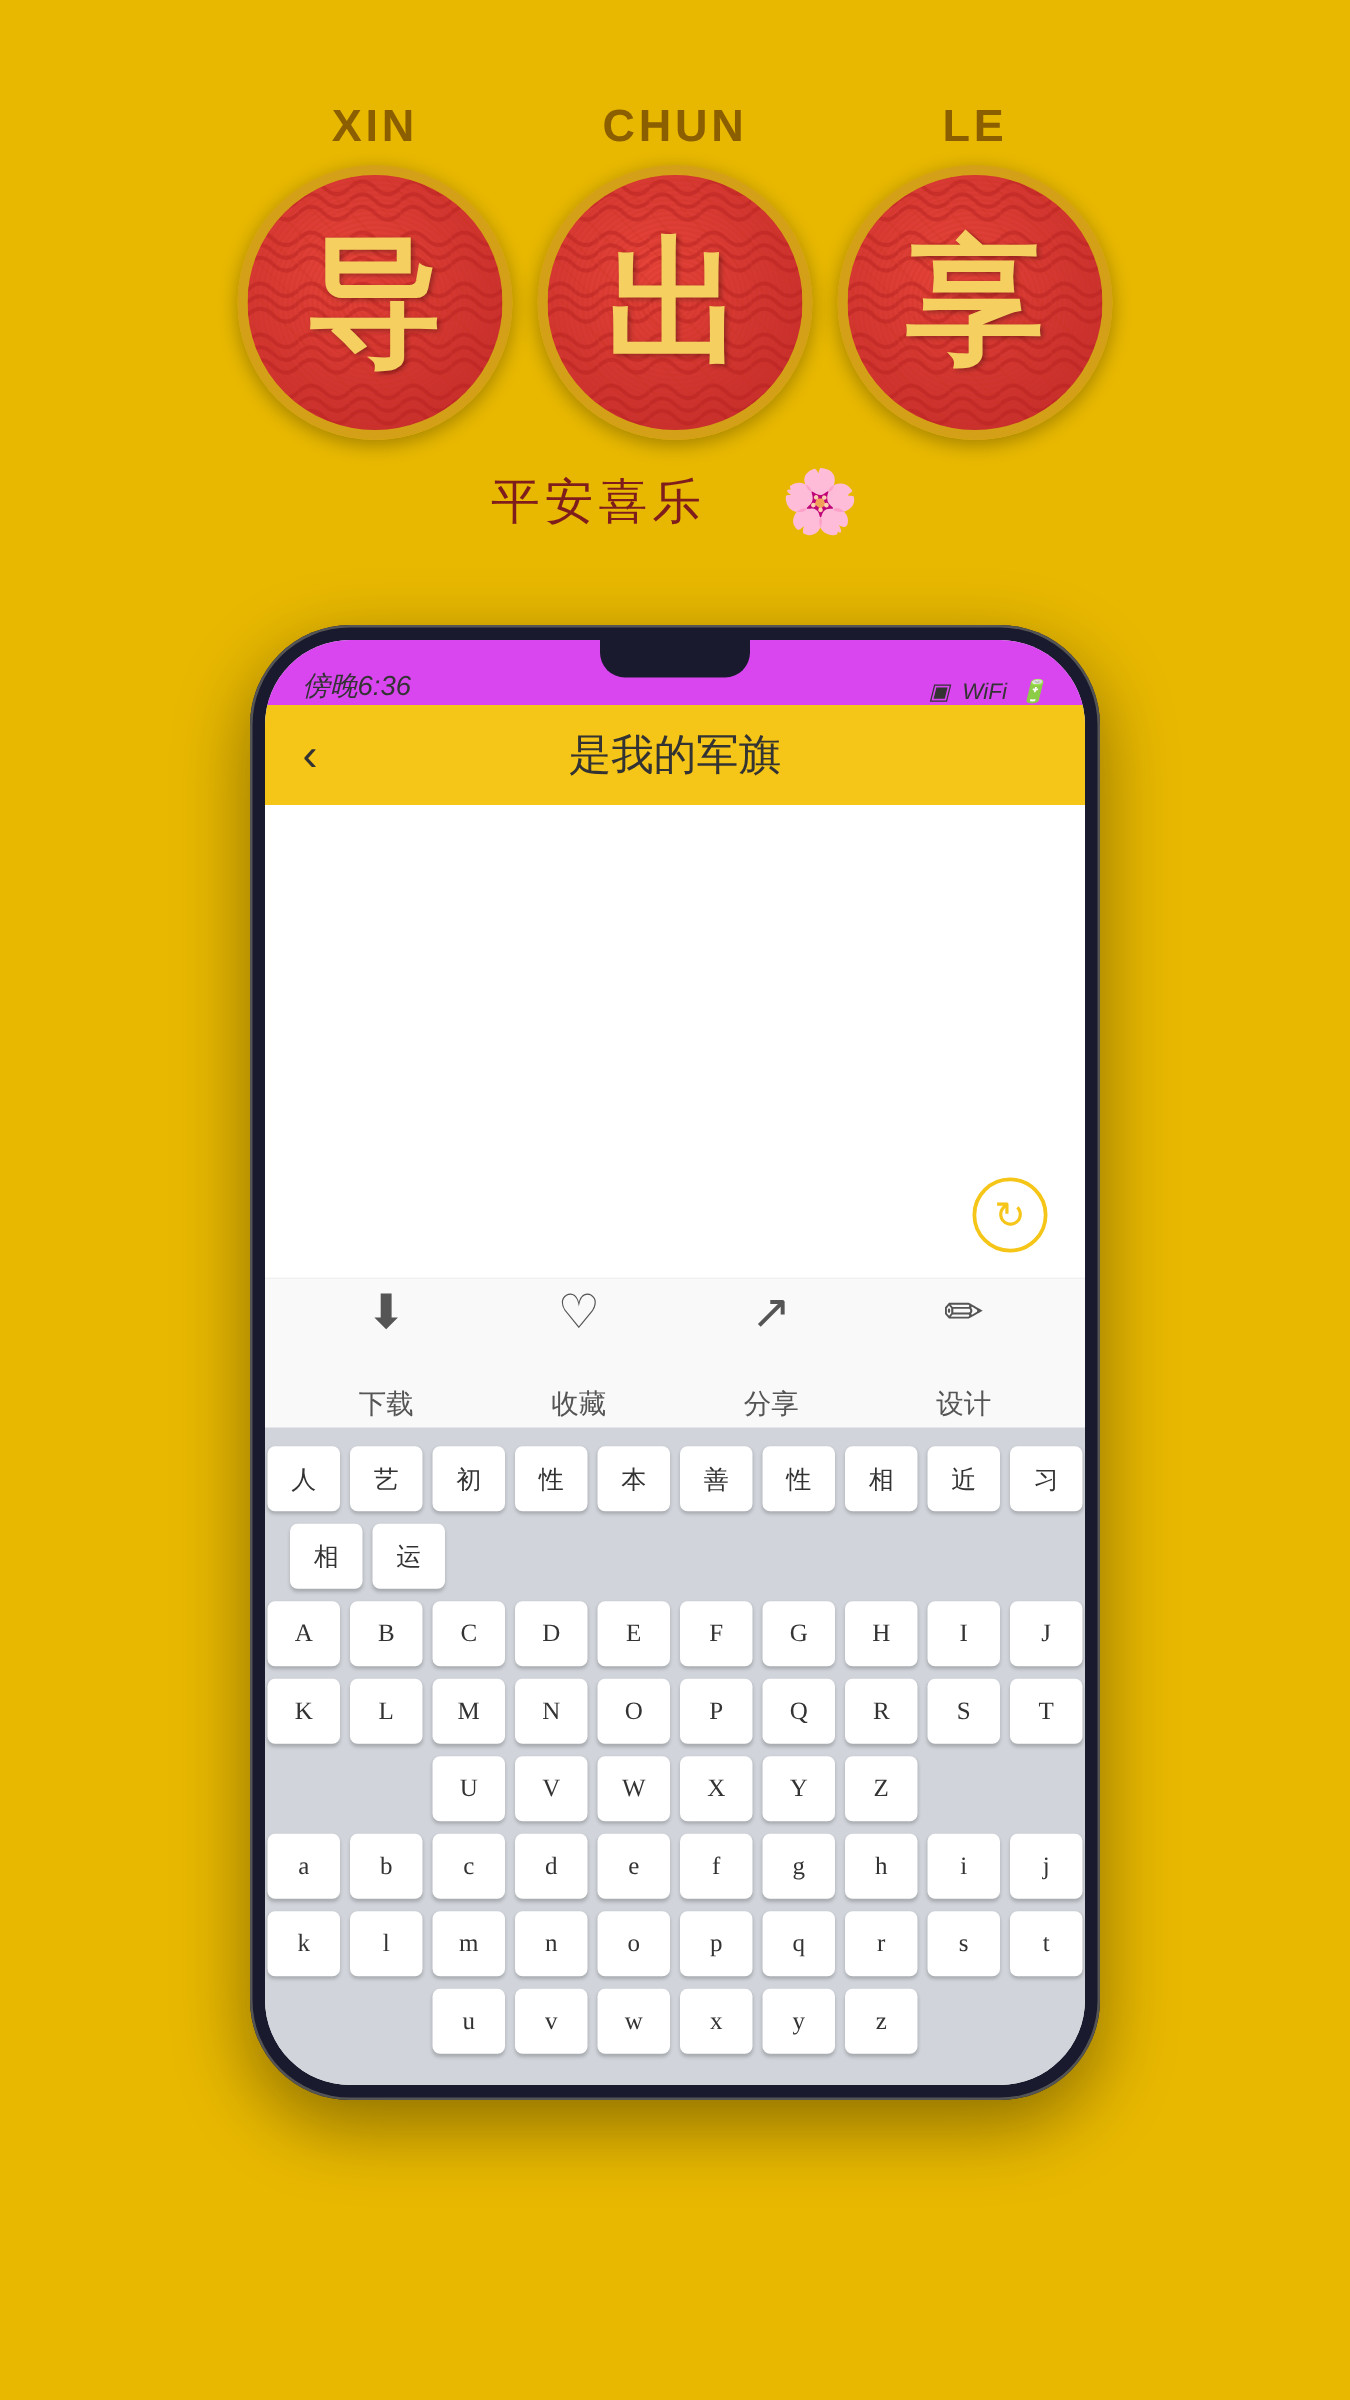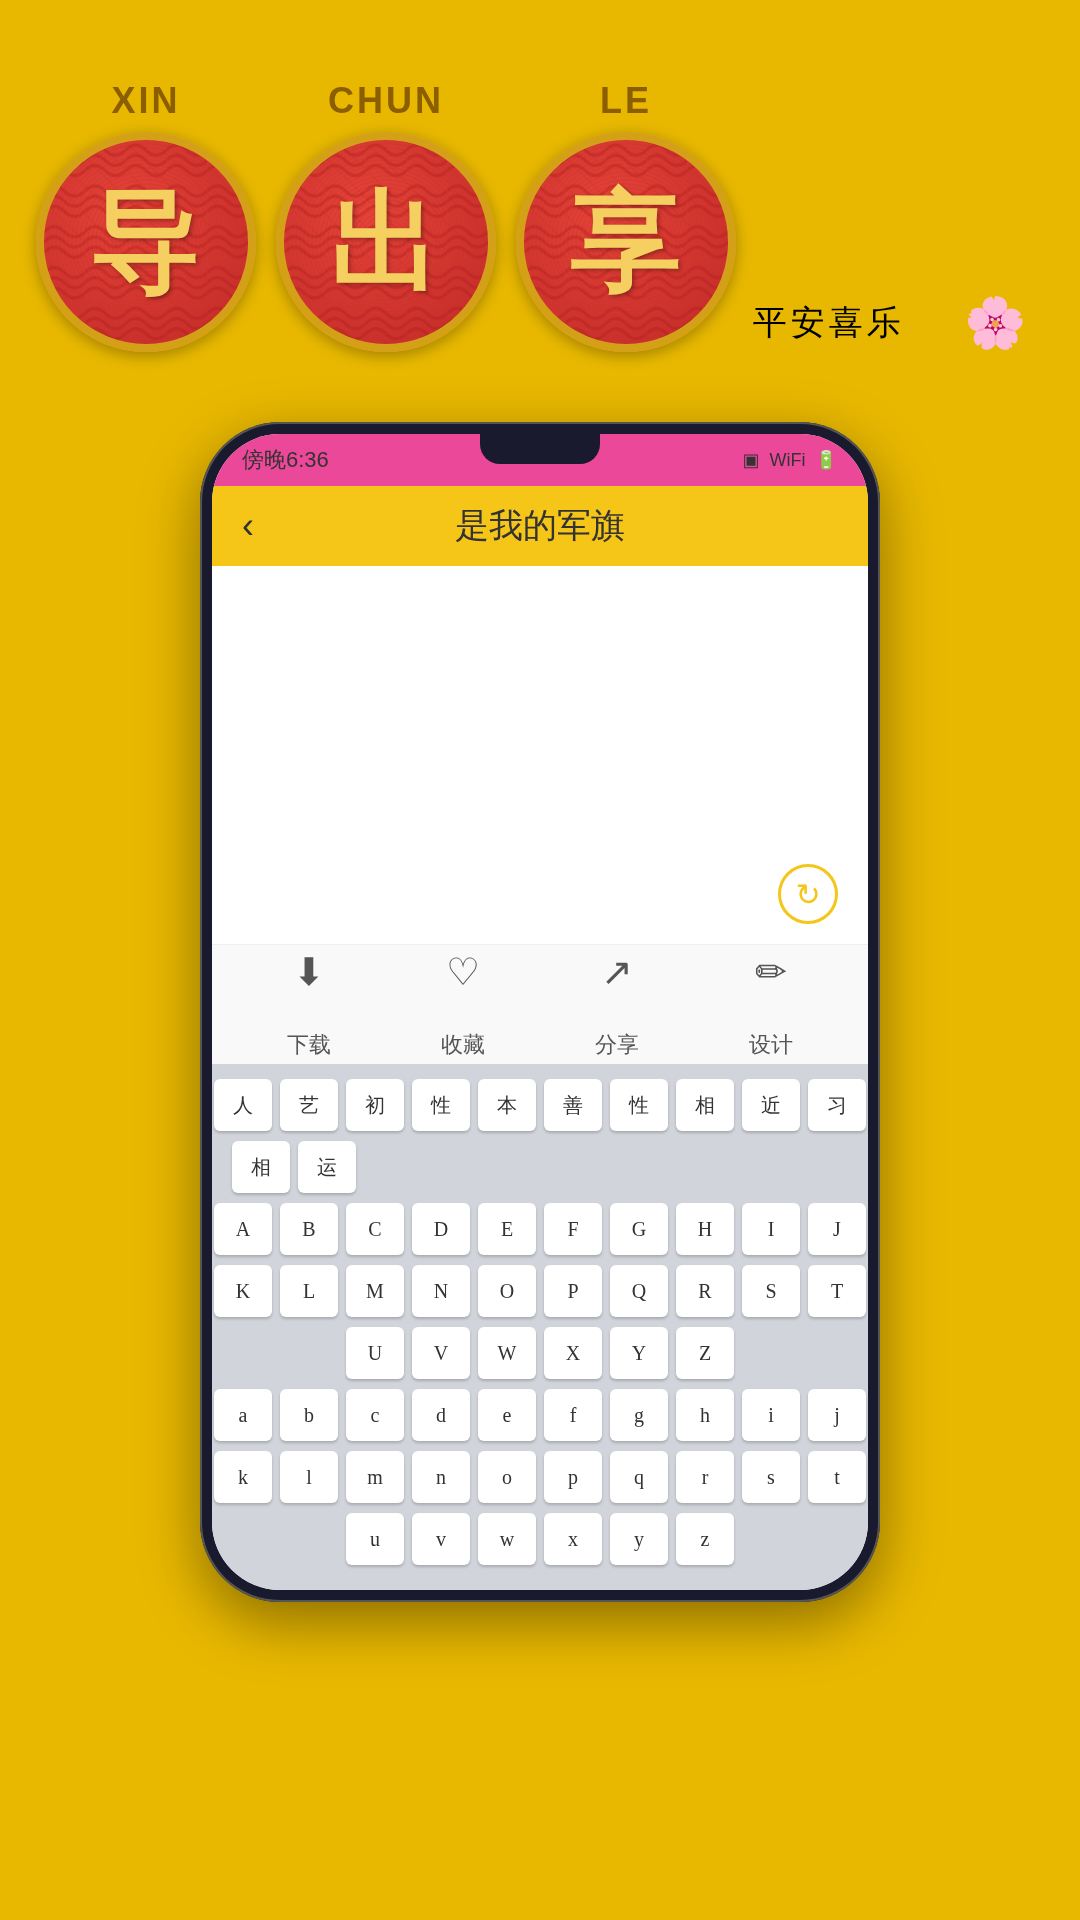--- a/index.html
+++ b/index.html
@@ -11,21 +11,21 @@
       font-family: 'Arial', sans-serif;
       overflow: hidden;
       position: relative;
     }
 
     
     .top-section {
       width: 100%;
       padding: 80px 36px 40px;
       display: flex;
-      flex-direction: row;
+      flex-direction: column;
       align-items: flex-end;
     }
 
     .badges-row {
       display: flex;
       justify-content: center;
       align-items: flex-start;
       gap: 20px;
       width: 100%;
     }
@@ -83,22 +83,22 @@
     .subtitle-row {
       display: flex;
       justify-content: center;
       align-items: center;
       gap: 60px;
       margin-top: 20px;
       width: 100%;
     }
 
     .subtitle-text {
-      font-size: 34px;
-      color: #000000;
+      font-size: 39px;
+      color: #7f1d1d;
       font-weight: 500;
       font-family: 'SimSun', serif;
       letter-spacing: 4px;
     }
 
     .lotus-icon {
       font-size: 50px;
       color: #C4860A;
     }
 
@@ -125,27 +125,28 @@
       background: #f5f5f5;
       border-radius: 68px;
       overflow: hidden;
       position: relative;
       display: flex;
       flex-direction: column;
     }
 
     
     .status-bar {
-      background: #ec4899;
+      background: #d946ef;
       height: 52px;
       display: flex;
-      align-items: center;
+      align-items: flex-end;
       justify-content: space-between;
       padding: 0 30px;
       position: relative;
+      font-style: italic;
     }
 
     .status-time {
       font-size: 22px;
       color: #333;
       font-weight: 500;
     }
 
     
     .notch {

